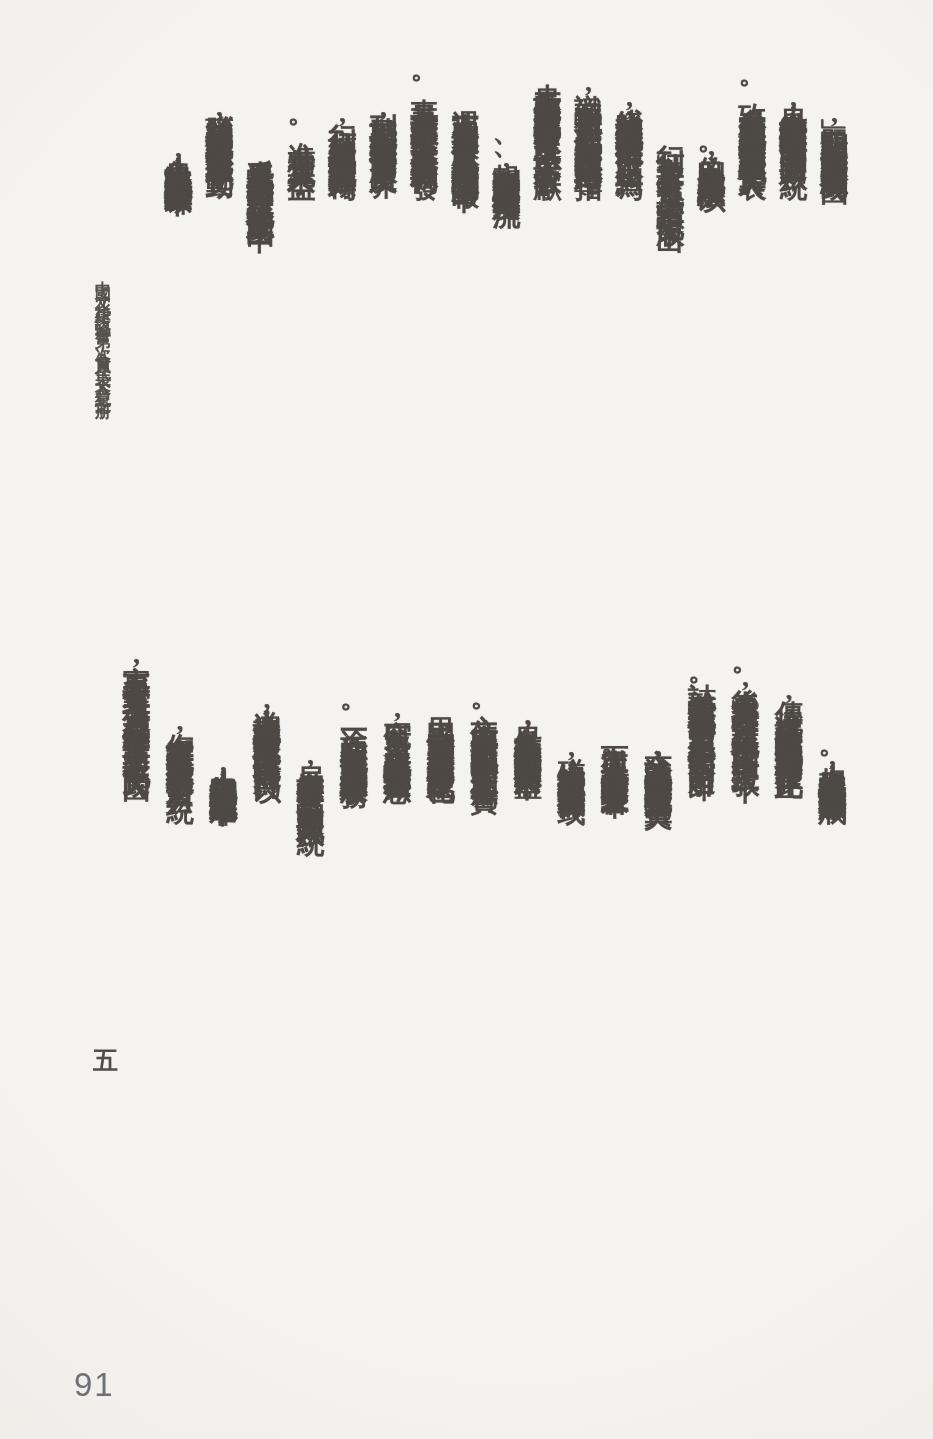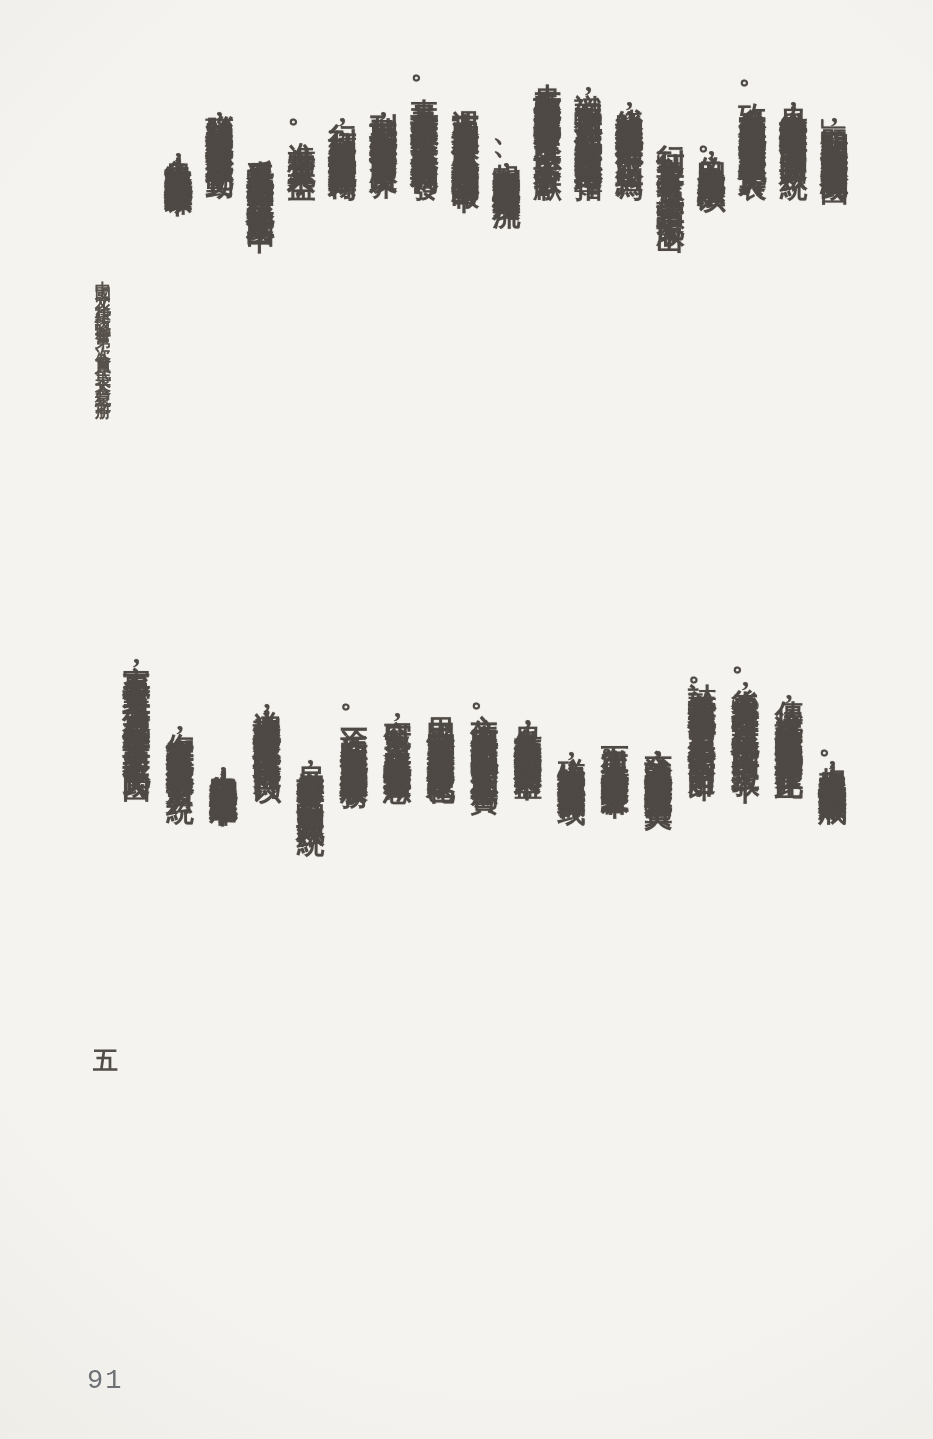--- a/index.html
+++ b/index.html
@@ -53,25 +53,25 @@
   }
   .folio {
     position: absolute;
     left: 93px; top: 1044px;
     font-size: 25px;
     font-weight: 700;
     color: #524d48;
   }
   .page-number {
     position: absolute;
-    left: 87px; top: 1366px;
-    font-size: 27px;
+    left: 74px; top: 1366px;
+    font-size: 33px;
     color: #6d7074;
     letter-spacing: 2px;
-    font-family: Liberation Mono, monospace;
+    font-family: Liberation Sans, sans-serif;
   }
 </style>
 </head>
 <body>
 
 <div class="page">
 
   <div class="vblock top-block">
     <div class="col">問題」,「國民經濟建設問題」,「民族文藝問題」,「</div>
     <div class="col">統一救國運動問題」等座談會,各項談話結果,均分期發</div>

